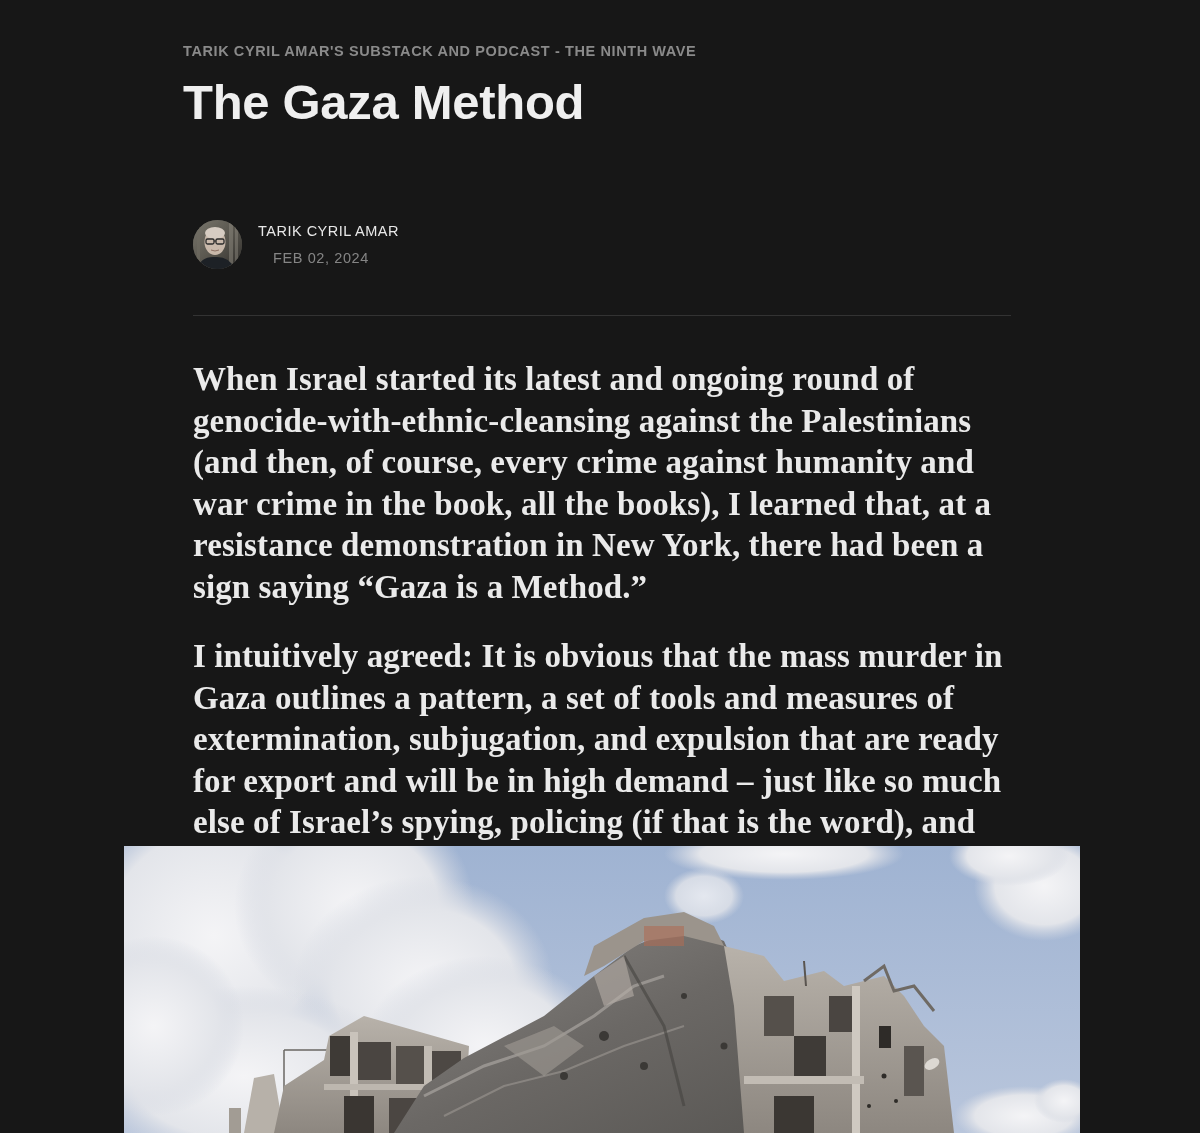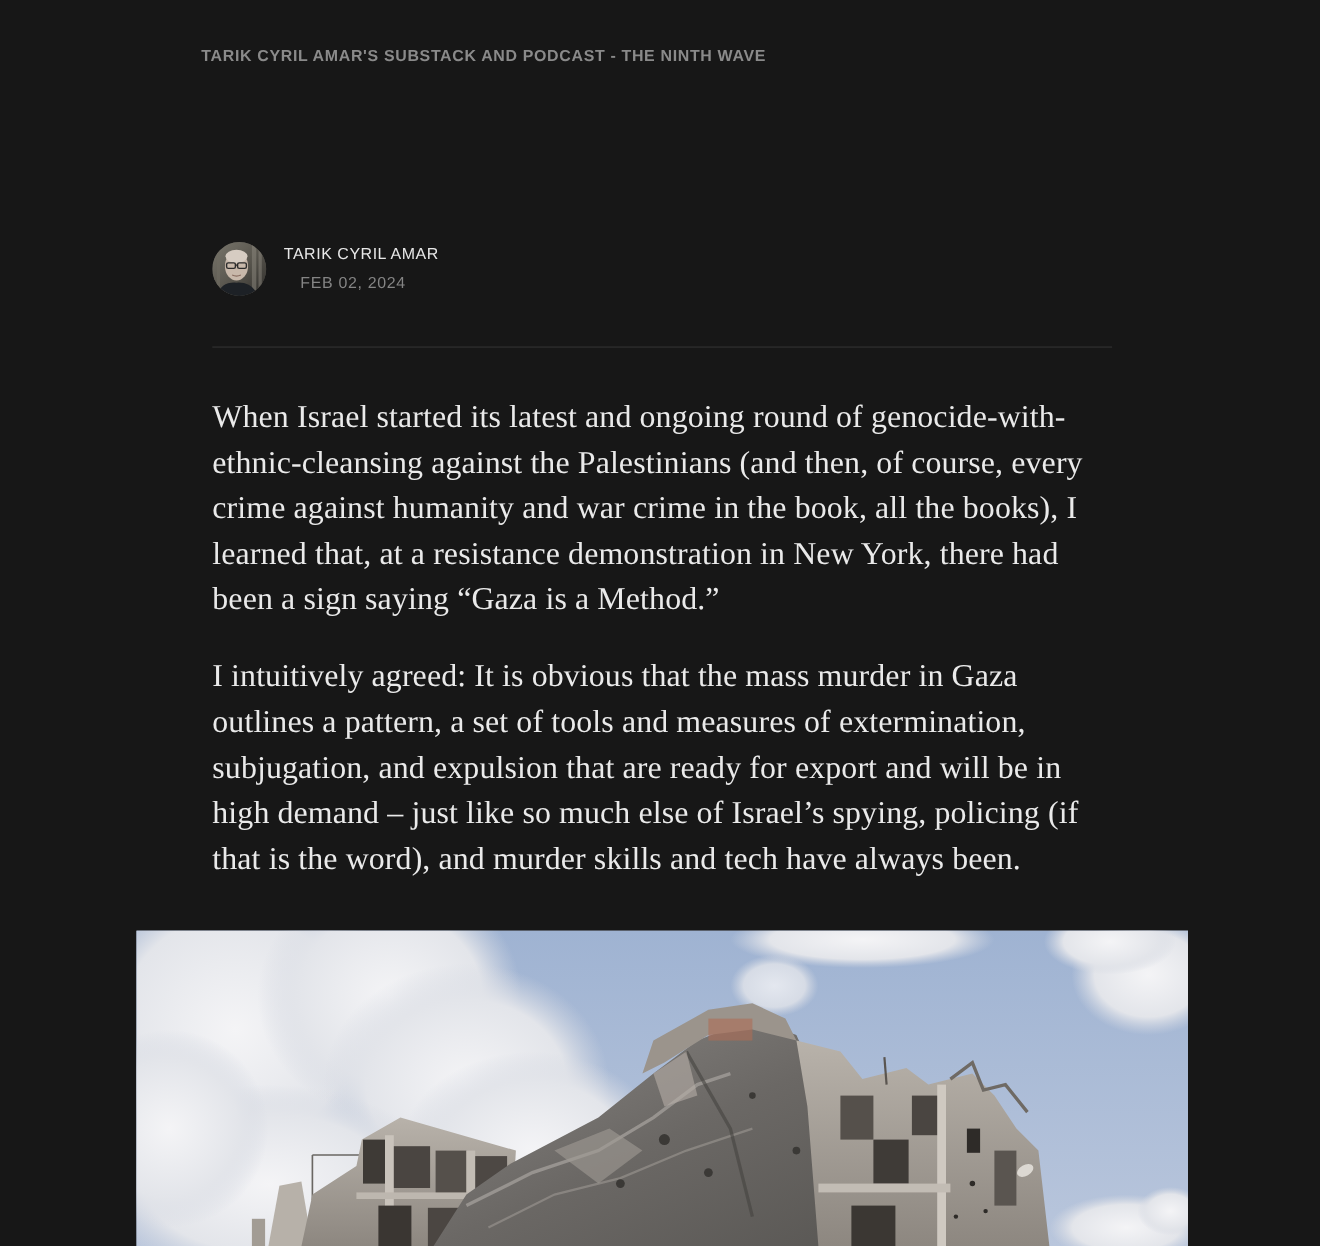--- a/index.html
+++ b/index.html
@@ -97,43 +97,45 @@
   }
   .post-body {
     position: absolute;
     left: 193px;
     top: 359px;
     width: 818px;
   }
   .post-body p {
     margin: 0 0 28px 0;
     font-family: "Liberation Serif", "DejaVu Serif", serif;
-    font-size: 29px;
+    font-size: 33px;
     line-height: 41.5px;
     color: #eaeaea;
     letter-spacing: 0.1px;
+    font-weight: bold;
   }
   .hero-figure {
     position: absolute;
     left: 124px;
     top: 846px;
     width: 956px;
     height: 287px;
     overflow: hidden;
     margin: 0;
     background: #aebdd6;
     cursor: pointer;
   }
   .hero-figure svg { display: block; }
 </style>
 </head>
 <body>
 
 <header class="post-header">
   <h3 class="publication-name">Tarik Cyril Amar's Substack and Podcast - The Ninth Wave</h3>
+  <h1 class="post-title">The Gaza Method</h1>
 </header>
 
 <div class="byline">
   <div class="avatar" aria-label="Tarik Cyril Amar avatar">
     <svg width="49" height="49" viewBox="0 0 49 49">
       <defs>
         <linearGradient id="avbg" x1="0" y1="0" x2="1" y2="1">
           <stop offset="0" stop-color="#7a776d"></stop>
           <stop offset="0.5" stop-color="#5a574f"></stop>
           <stop offset="1" stop-color="#2f2d2a"></stop>

